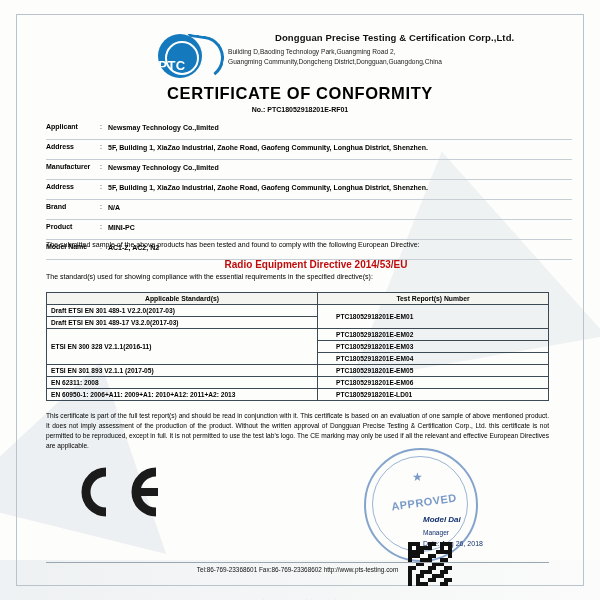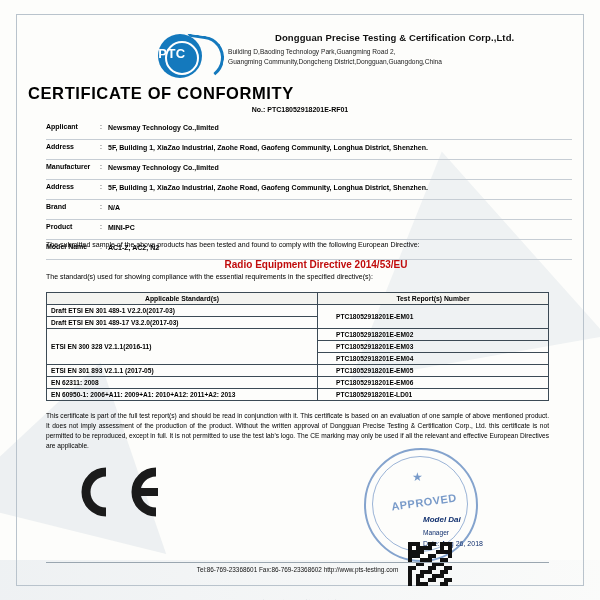--- a/index.html
+++ b/index.html
@@ -94,21 +94,21 @@
     left: 7px;
     top: 7px;
     width: 30px;
     height: 30px;
     border-radius: 50%;
     border: 2px solid #ffffff;
   }
   .ptc-text {
     position: absolute;
     left: 0;
-    top: 12px;
+    top: 24px;
     width: 28px;
     text-align: center;
     color: #ffffff;
     font-size: 13px;
     font-weight: bold;
     letter-spacing: 0.5px;
   }
   .ptc-swoosh {
     position: absolute;
     left: 26px;
@@ -138,20 +138,21 @@
     font-size: 6.6px;
     color: #222;
     line-height: 1.45;
     width: 330px;
   }
   .title {
     position: absolute;
     left: 0;
     top: 58px;
     width: 544px;
+    text-align: center;
     font-size: 16.5px;
     font-weight: bold;
     letter-spacing: 0.6px;
     color: #000;
   }
   .cert-no {
     position: absolute;
     left: 0;
     top: 80px;
     width: 544px;

